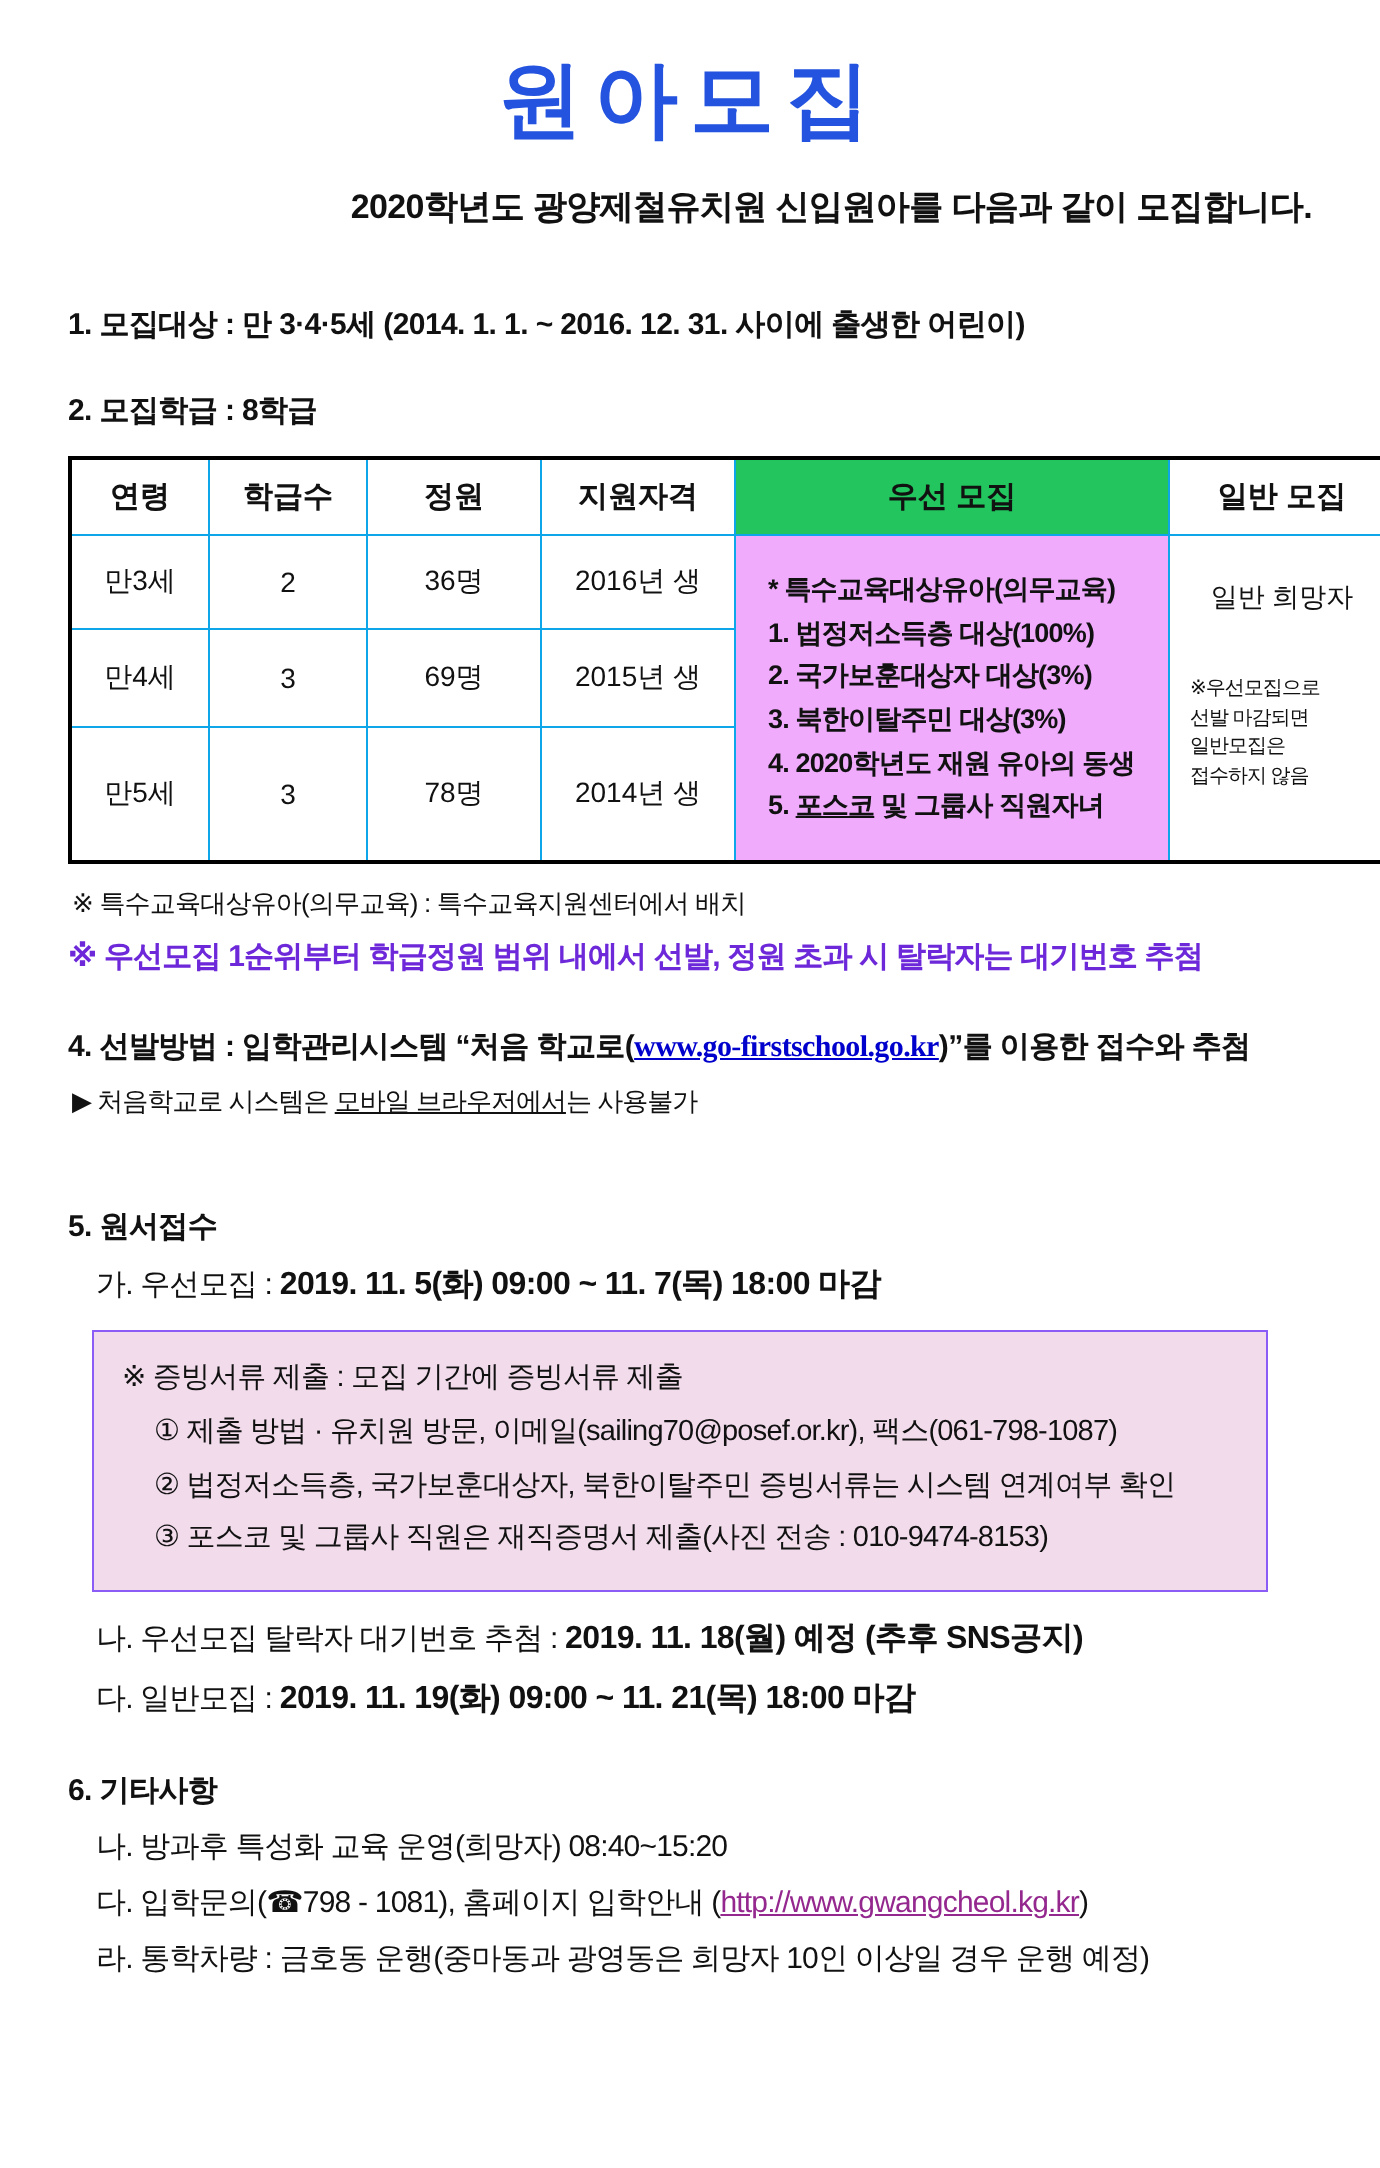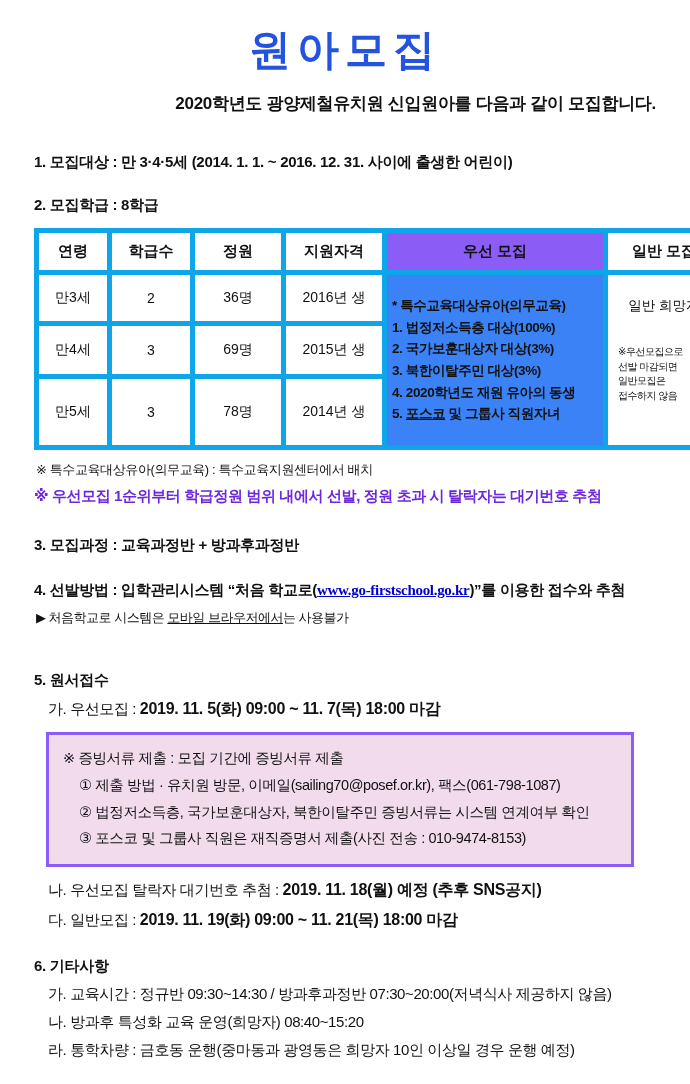--- a/index.html
+++ b/index.html
@@ -16,29 +16,29 @@
     text-align:right;font-size:17px;font-weight:700;color:#111;
     margin-top:14px;letter-spacing:-0.3px;
   }
   .sec{font-size:15px;font-weight:700;letter-spacing:-0.3px;}
   .sec1{margin-top:38px;}
   .sec2{margin-top:24px;}
   table.tbl{
     border-collapse:collapse;margin-top:13px;width:612px;
     border:2px solid #000;table-layout:fixed;
   }
-  table.tbl th,table.tbl td{border:5px solid #0ea5e9;padding:2px 4px;}
+  table.tbl th,table.tbl td{border:1px solid #0ea5e9;padding:2px 4px;}
   table.tbl th{font-size:15px;font-weight:700;height:33px;}
-  .th-green{background:#8b5cf6;}
+  .th-green{background:#22c55e;}
   .cell-c{text-align:center;font-size:14px;font-weight:400;}
   .row1 td{height:42px;}
   .row2 td{height:44px;}
   .row3 td{height:62px;}
   .priority-cell{
-    background:#3b82f6;vertical-align:middle;padding:4px 5px !important;
+    background:#f0abfc;vertical-align:middle;padding:4px 16px !important;
   }
   .priority-cell div{font-size:13.5px;font-weight:700;line-height:1.6;letter-spacing:-0.4px;}
   .general-cell{vertical-align:top;padding:6px 6px !important;}
   .gen-top{text-align:center;font-size:13.5px;font-weight:400;margin-top:16px;}
   .gen-note{
     font-size:10px;font-weight:400;margin-top:30px;margin-left:4px;
     white-space:pre-line;line-height:1.45;letter-spacing:-0.5px;
   }
   .note-small{font-size:13px;font-weight:400;margin-top:11px;margin-left:2px;letter-spacing:-0.4px;}
   .note-green{
@@ -46,21 +46,21 @@
   }
   .sec3{margin-top:30px;}
   .sec4{margin-top:26px;}
   .link-blue{color:#0000cd;text-decoration:underline;cursor:pointer;font-family:Liberation Serif, serif;}
   .note-arrow{font-size:13px;font-weight:400;margin-top:9px;margin-left:2px;letter-spacing:-0.5px;}
   .u{text-decoration:underline;}
   .sec5{margin-top:44px;}
   .subline{font-size:15px;font-weight:400;margin-top:9px;margin-left:14px;letter-spacing:-0.4px;}
   .bdate{font-weight:800;font-size:16px;letter-spacing:-0.3px;}
   .pinkbox{
-    margin:12px 6px 0 12px;border:3px solid #8b5cf6;background:#f2dcec;
+    margin:12px 6px 0 12px;border:1px solid #8b5cf6;background:#f2dcec;
     padding:10px 14px 12px 14px;width:588px;box-sizing:border-box;
   }
   .pinkbox .pline{font-size:14.5px;font-weight:400;line-height:1.85;letter-spacing:-0.4px;}
   .pinkbox .pindent{margin-left:16px;}
   .sec6{margin-top:26px;}
   .link-purple{color:#94288e;text-decoration:underline;cursor:pointer;}
 </style>
 </head>
 <body>
 
@@ -114,21 +114,20 @@
       <td class="cell-c">3</td>
       <td class="cell-c">78명</td>
       <td class="cell-c">2014년 생</td>
     </tr>
   </tbody>
     </table>
 
   <div class="note-small">※ 특수교육대상유아(의무교육) : 특수교육지원센터에서 배치</div>
   <div class="note-green">※ 우선모집 1순위부터 학급정원 범위 내에서 선발, 정원 초과 시 탈락자는 대기번호 추첨</div>
 
-  <div class="sec sec3">3. 모집과정 : 교육과정반 + 방과후과정반</div>
 
   <div class="sec sec4">
     <span>4. 선발방법 : 입학관리시스템 “처음 학교로(</span><a class="link-blue">www.go-firstschool.go.kr</a><span>)”를 이용한 접수와 추첨</span>
   </div>
   <div class="note-arrow">
     <span>▶ </span><span>처음학교로 시스템은 </span><span class="u">모바일 브라우저에서</span><span>는 사용불가</span>
   </div>
 
   <div class="sec sec5">5. 원서접수</div>
   <div class="subline">
@@ -143,17 +142,19 @@
   </div>
 
   <div class="subline" style="margin-top:13px">
     <span>나. 우선모집 탈락자 대기번호 추첨 : </span><span class="bdate">2019. 11. 18(월) 예정 (추후 SNS공지)</span>
   </div>
   <div class="subline">
     <span>다. 일반모집 : </span><span class="bdate">2019. 11. 19(화) 09:00 ~ 11. 21(목) 18:00 마감</span>
   </div>
 
   <div class="sec sec6">6. 기타사항</div>
-  <div class="subline">가. 교육시간 : 정규반 09:30~14:30 / 방과후과정반 07:30~20:00(저녁식사 제공하지 않음)</div>
   <div class="subline">나. 방과후 특성화 교육 운영(희망자) 08:40~15:20</div>
+  <div class="subline">
+    <span>다. 입학문의(☎798 - 1081), 홈페이지 입학안내 (</span><a class="link-purple">http://www.gwangcheol.kg.kr</a><span>)</span>
+  </div>
   <div class="subline">라. 통학차량 : 금호동 운행(중마동과 광영동은 희망자 10인 이상일 경우 운행 예정)</div>
 
 </div>
 
 </body></html>

